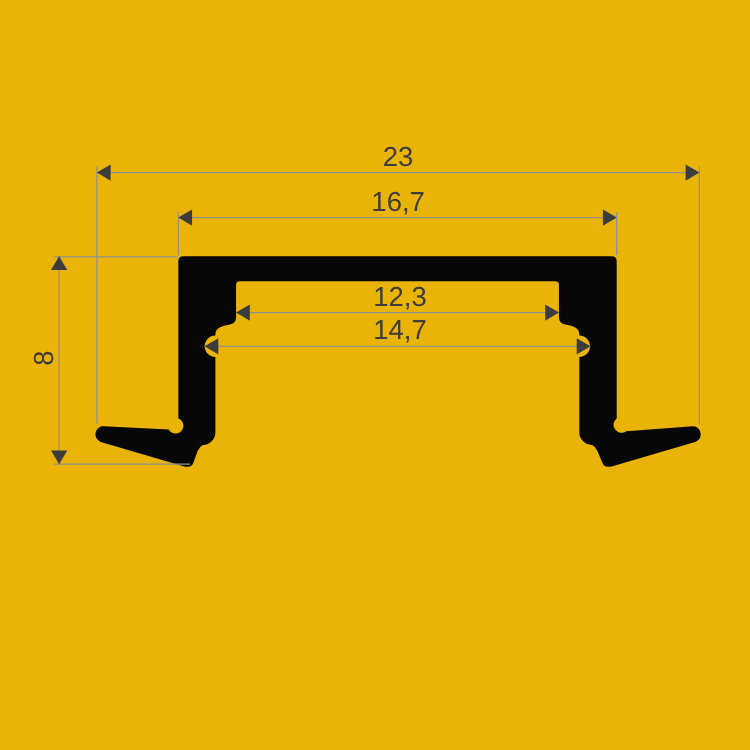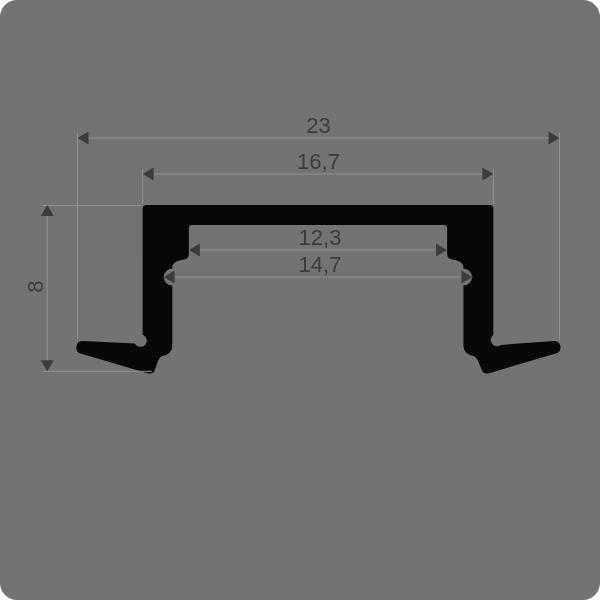--- a/index.html
+++ b/index.html
@@ -1,16 +1,16 @@
 <!DOCTYPE html>
 <html><head>
 <meta charset="utf-8">
 <style>
   html,body{margin:0;padding:0;background:#ffffff;}
-  .page{width:600px;height:600px;position:relative;background:#737373;overflow:hidden;border-radius:17px;}
+  .page{width:600px;height:600px;position:relative;background:#eab308;overflow:hidden;}
   svg{position:absolute;top:0;left:0;}
   text{font-family:"Liberation Sans",sans-serif;fill:#3c3c3c;font-size:22px;letter-spacing:0px;}
 </style>
 </head>
 <body>
 
 <div class="page">
 <svg width="600" height="600" viewBox="0 0 600 600">
 
   <path fill="#070707" d="

